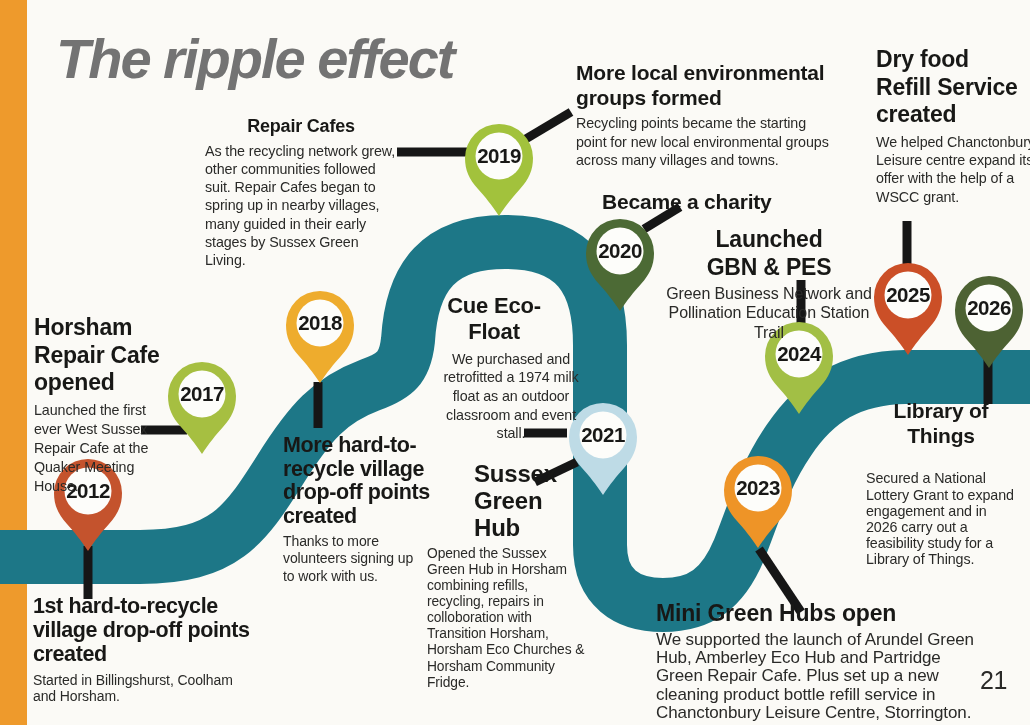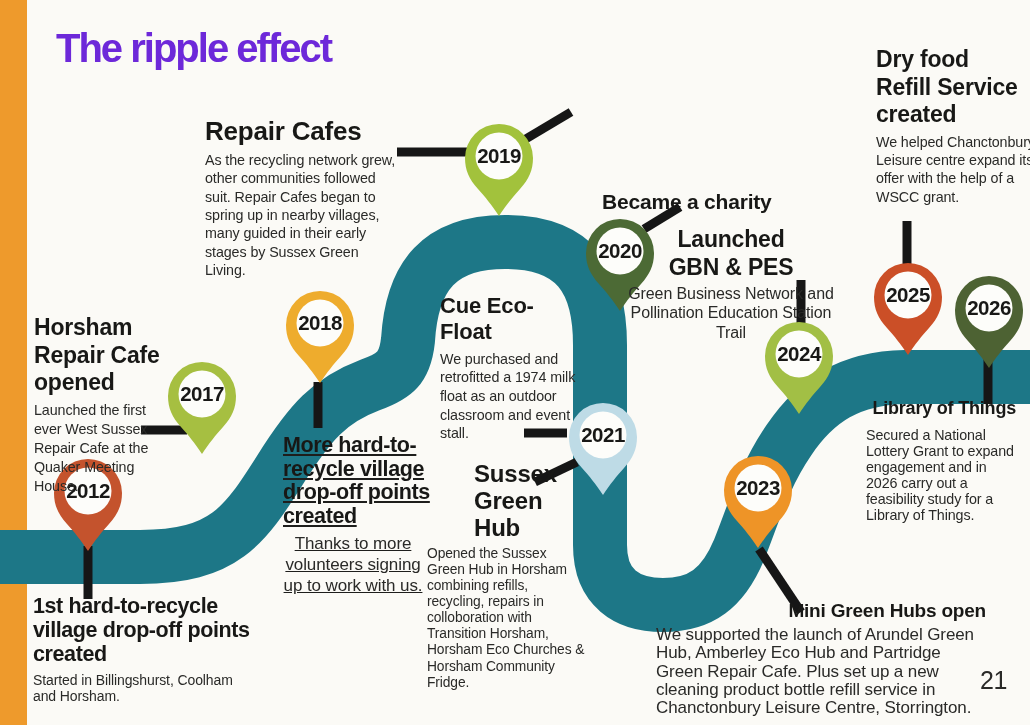--- a/index.html
+++ b/index.html
@@ -5,61 +5,61 @@
   html,body{margin:0;padding:0;background:#e8e8e8;}
   .stage{
     position:relative;width:1030px;height:725px;overflow:hidden;
     background:#fbfaf6;
     font-family:"Liberation Sans", sans-serif;
     color:#1e1e1c;
   }
   .artwork{position:absolute;left:0;top:0;}
   .page-title{
     position:absolute;left:56px;top:26px;width:560px;
-    font-size:40px;font-weight:700;letter-spacing:-2px;color:#6d28d9;
+    font-size:56px;font-weight:700;letter-spacing:-2px;color:#737373;font-style:italic;
   }
   .event{position:absolute;}
   .event h3{
     margin:0 0 4px 0;font-weight:700;color:#181816;
     font-size:23px;line-height:1.2;letter-spacing:-0.2px;
   }
   .event p{
     margin:0;font-size:14.3px;line-height:1.28;color:#2a2a28;letter-spacing:-0.1px;
   }
   
   .ev-repair{left:205px;top:116px;width:192px;}
-  .ev-repair h3{font-size:26px;}
+  .ev-repair h3{text-align:center;font-size:18px;}
   .ev-morelocal{left:576px;top:60px;width:262px;}
   .ev-morelocal h3{font-size:21px;}
   .ev-dryfood{left:876px;top:46px;width:160px;}
   .ev-dryfood h3{max-width:150px;}
   .ev-charity{left:602px;top:189px;width:200px;}
   .ev-charity h3{white-space:nowrap;font-size:21px;}
-  .ev-gbn{left:620px;top:226px;width:222px;text-align:center;}
+  .ev-gbn{left:658px;top:226px;width:222px;text-align:center;}
   .ev-gbn h3{max-width:132px;margin:0 auto 3px auto;}
   .ev-gbn p{font-size:16px;line-height:1.2;}
   .ev-horsham{left:34px;top:314px;width:170px;}
   .ev-horsham p{max-width:134px;line-height:1.33;}
-  .ev-cueeco{left:440px;top:293px;width:150px;}
+  .ev-cueeco{left:440px;top:293px;width:150px;text-align:center;}
   .ev-cueeco h3{font-size:22px;max-width:108px;}
   .ev-cueeco p{max-width:142px;line-height:1.3;}
-  .ev-morehard{left:283px;top:434px;width:152px;text-decoration:underline;}
+  .ev-morehard{left:283px;top:434px;width:152px;}
   .ev-morehard h3{font-size:21.5px;line-height:1.1;letter-spacing:-0.4px;}
-  .ev-morehard p{font-size:17px;max-width:140px;line-height:1.25;text-align:center;}
+  .ev-morehard p{font-size:14px;max-width:140px;line-height:1.25;}
   .ev-sussex{left:427px;top:461px;width:160px;}
   .ev-sussex h3{font-size:24px;max-width:122px;line-height:1.12;margin-left:47px;}
   .ev-sussex p{font-size:13.8px;line-height:1.17;}
   .ev-firsthard{left:33px;top:594px;width:226px;}
   .ev-firsthard h3{font-size:21.5px;line-height:1.12;letter-spacing:-0.4px;margin-bottom:6px;}
   .ev-firsthard p{font-size:14px;line-height:1.16;}
   .ev-minihubs{left:656px;top:600px;width:330px;}
-  .ev-minihubs h3{font-size:19px;text-align:right;white-space:nowrap;margin-bottom:3px;}
+  .ev-minihubs h3{font-size:23px;text-align:left;white-space:nowrap;margin-bottom:3px;}
   .ev-minihubs p{font-size:17px;line-height:1.08;}
   .ev-library{left:866px;top:398px;width:150px;}
-  .ev-library h3{text-align:right;font-size:18px;margin-bottom:7px;}
+  .ev-library h3{text-align:center;font-size:21px;margin-bottom:22px;}
   .ev-library p{line-height:1.13;}
   .page-number{
     position:absolute;left:980px;top:666px;
     font-size:25px;color:#2a2a28;letter-spacing:-0.5px;
   }
   .pin-year{
     font-family:"Liberation Sans", sans-serif;
     font-weight:700;font-size:20.5px;letter-spacing:-0.5px;fill:#181816;
   }
 </style>
@@ -154,20 +154,24 @@
     </g>
   </svg>
 
   <div class="page-title">The ripple effect</div>
 
   <div class="event ev-repair">
     <h3>Repair Cafes</h3>
     <p>As the recycling network grew, other communities followed suit. Repair Cafes began to spring up in nearby villages, many guided in their early stages by Sussex Green Living.</p>
   </div>
 
+  <div class="event ev-morelocal">
+    <h3>More local environmental groups formed</h3>
+    <p>Recycling points became the starting point for new local environmental groups across many villages and towns.</p>
+  </div>
 
   <div class="event ev-dryfood">
     <h3>Dry food Refill Service created</h3>
     <p>We helped Chanctonbury Leisure centre expand its offer with the help of a WSCC grant.</p>
   </div>
 
   <div class="event ev-charity">
     <h3>Became a charity</h3>
   </div>
 

